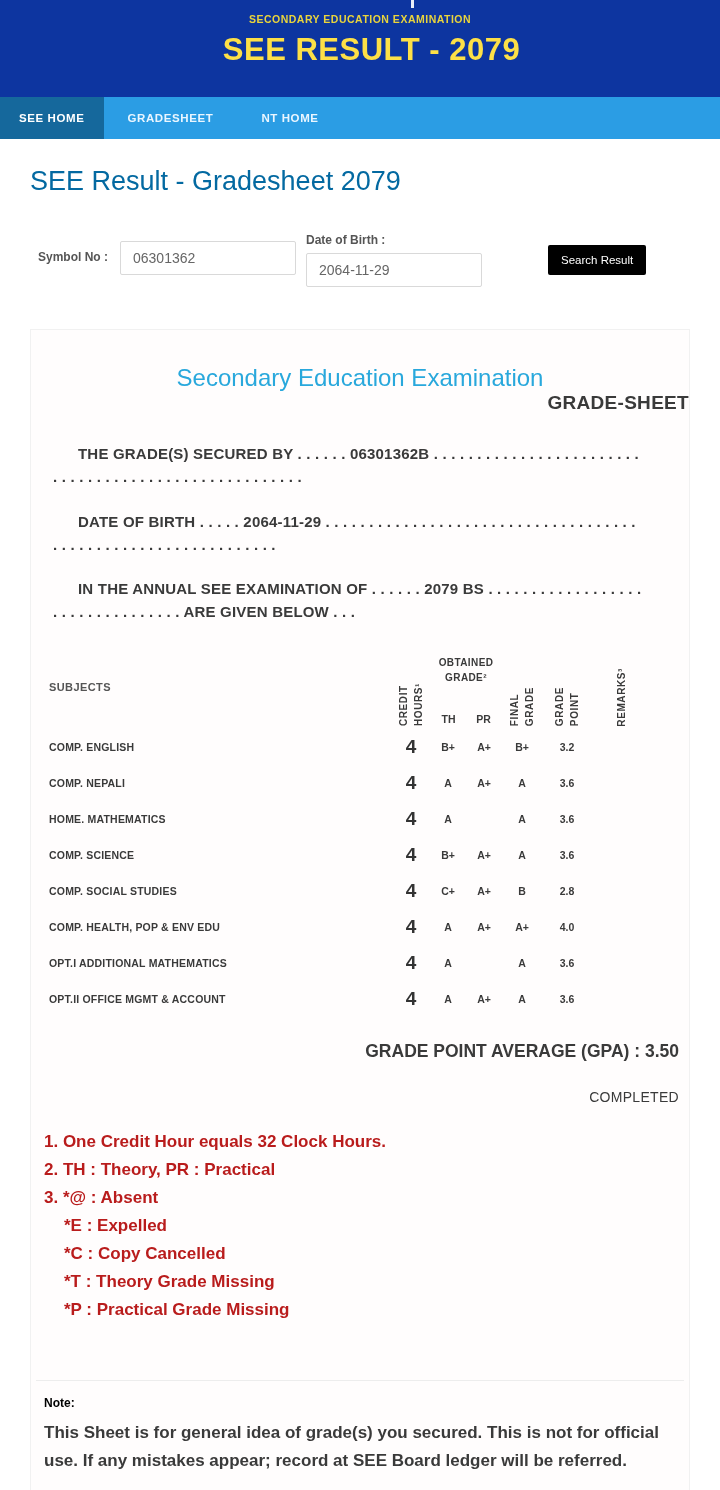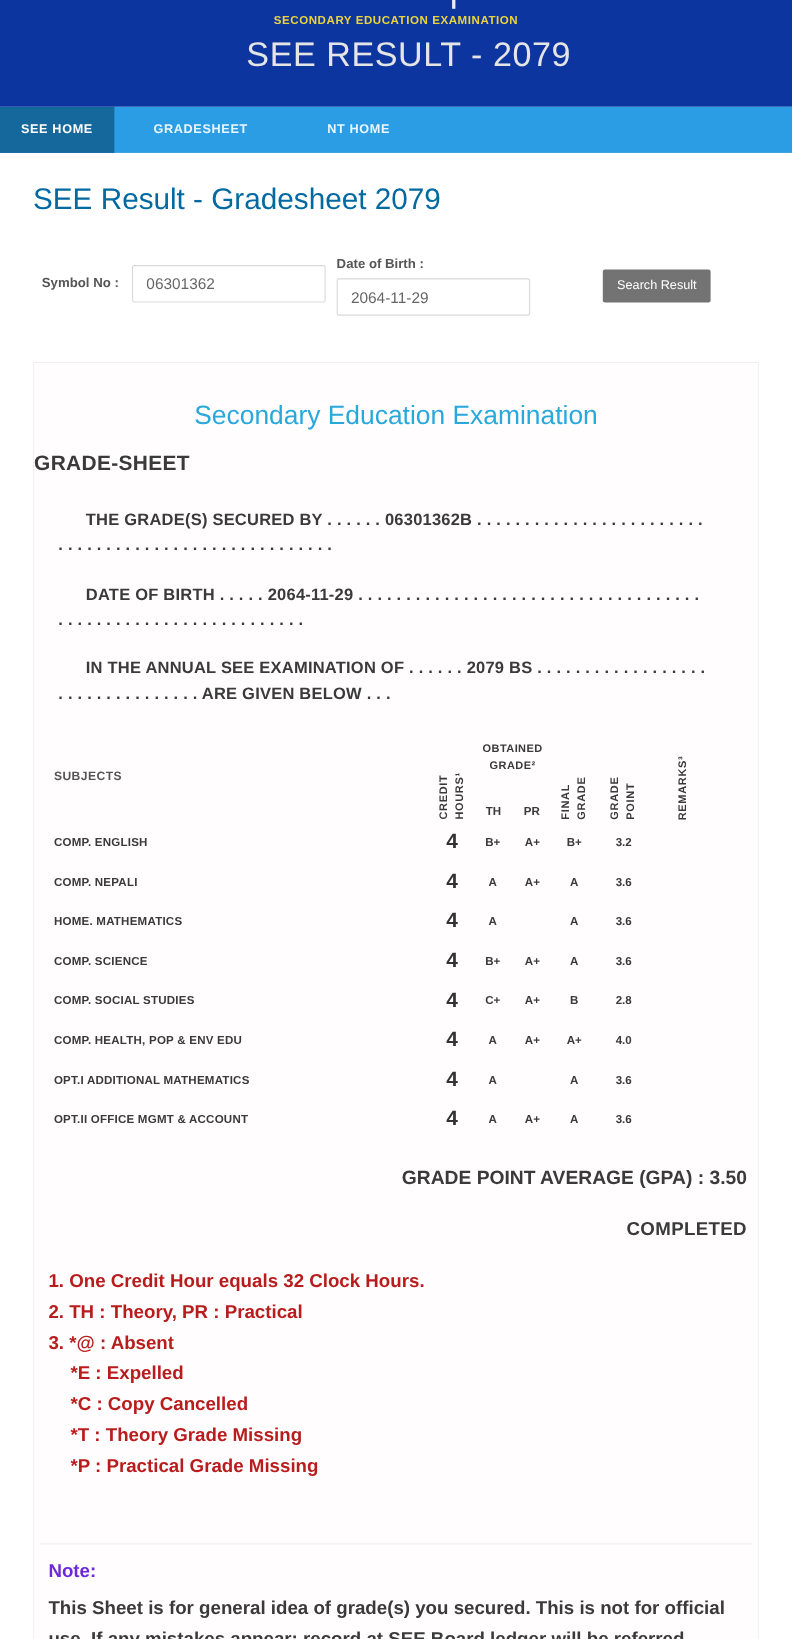--- a/index.html
+++ b/index.html
@@ -27,37 +27,37 @@
   }
   .eyebrow {
     padding-top: 13px;
     color: #e9d43c;
     font-size: 10.5px;
     font-weight: bold;
     letter-spacing: .5px;
   }
   .site-title {
     margin-top: 7px;
-    color: #e5e5e5;
+    color: #fde047;
     font-size: 31px;
-    font-weight: normal;
+    font-weight: bold;
     letter-spacing: .5px;
     padding-left: 23px;
   }
 
   
   .navbar {
     background: #2b9de4;
     height: 42px;
     display: flex;
     align-items: stretch;
   }
   .nav-item {
     display: flex; align-items: center;
-    padding: 0 36px;
+    padding: 0 24px;
     color: #eaf6ff;
     font-size: 11.5px;
     font-weight: bold;
     letter-spacing: .6px;
     cursor: pointer;
   }
   .nav-item.active {
     background: #15689c;
     color: #ffffff;
     padding: 0 19px;
@@ -83,21 +83,21 @@
     padding: 0 12px;
     font-family: "Liberation Sans", sans-serif;
     font-size: 14px; color: #666;
     background: #fff;
   }
   .symbol-input { margin-top: 8px; }
   .dob-group { margin-left: 10px; }
   .dob-label { font-size: 12px; font-weight: bold; color: #555; margin-bottom: 6px; }
   .search-button {
     margin-left: 66px; margin-top: 12px;
-    background: #737373; color: #ffffff;
+    background: #000000; color: #ffffff;
     border: none; border-radius: 2px;
     font-family: "Liberation Sans", sans-serif;
     font-size: 11.5px;
     padding: 9px 13px;
     cursor: pointer;
   }
 
   
   .sheet-card {
     margin: 0 30px 10px 30px;
@@ -105,25 +105,25 @@
     padding: 34px 0 26px 0;
     background: #fffdfd;
   }
   .exam-title {
     text-align: center;
     color: #29a8dc;
     font-size: 24px;
     font-weight: normal;
   }
   .sheet-subtitle {
-    text-align: left;
+    text-align: right;
     font-size: 19px;
     font-weight: bold;
     color: #3a3a3a;
-    margin-top: 19px;
+    margin-top: 0;
     letter-spacing: .3px;
   }
   .statements {
     margin-top: 28px;
     padding: 0 8px 0 0;
     font-size: 15px;
     font-weight: bold;
     color: #3a3a3a;
     line-height: 1.55;
   }
@@ -179,21 +179,21 @@
   .cell-grade { font-size: 10.5px; font-weight: bold; text-align: center; color: #3a3a3a; }
 
   
   .summary { padding: 0 10px 0 0; text-align: right; }
   .gpa-line {
     margin-top: 24px;
     font-size: 17.5px; font-weight: bold; color: #3a3a3a;
   }
   .status-line {
     margin-top: 27px;
-    font-size: 17px; font-weight: bold; color: #3a3a3a;
+    font-size: 14px; font-weight: normal; color: #3a3a3a;
     letter-spacing: .3px;
   }
 
   
   .footnotes {
     margin-top: 23px;
     padding: 0 20px 0 13px;
     list-style: none;
   }
   .footnote-item {
@@ -201,21 +201,21 @@
     line-height: 1.65;
   }
   .footnote-item.indent { padding-left: 20px; }
 
   
   .note-section {
     margin: 56px 5px 0 5px;
     border-top: 1px solid #ededed;
     padding: 15px 8px 0 8px;
   }
-  .note-heading { font-size: 17px; font-weight: bold; color: #6d28d9; }
+  .note-heading { font-size: 12px; font-weight: bold; color: #000000; }
   .note-body {
     margin-top: 9px;
     font-size: 17px; font-weight: bold; color: #3a3a3a;
     line-height: 1.65;
   }
 </style>
 </head>
 <body>
 
 <header class="site-header">

